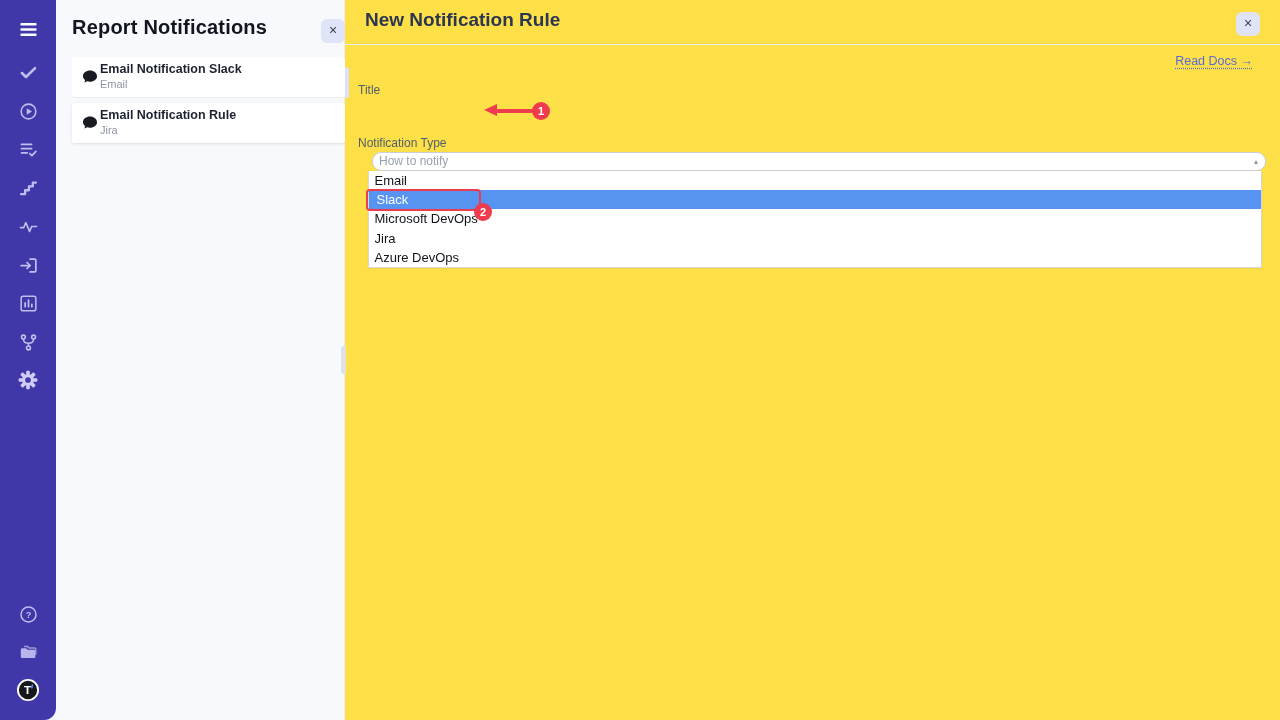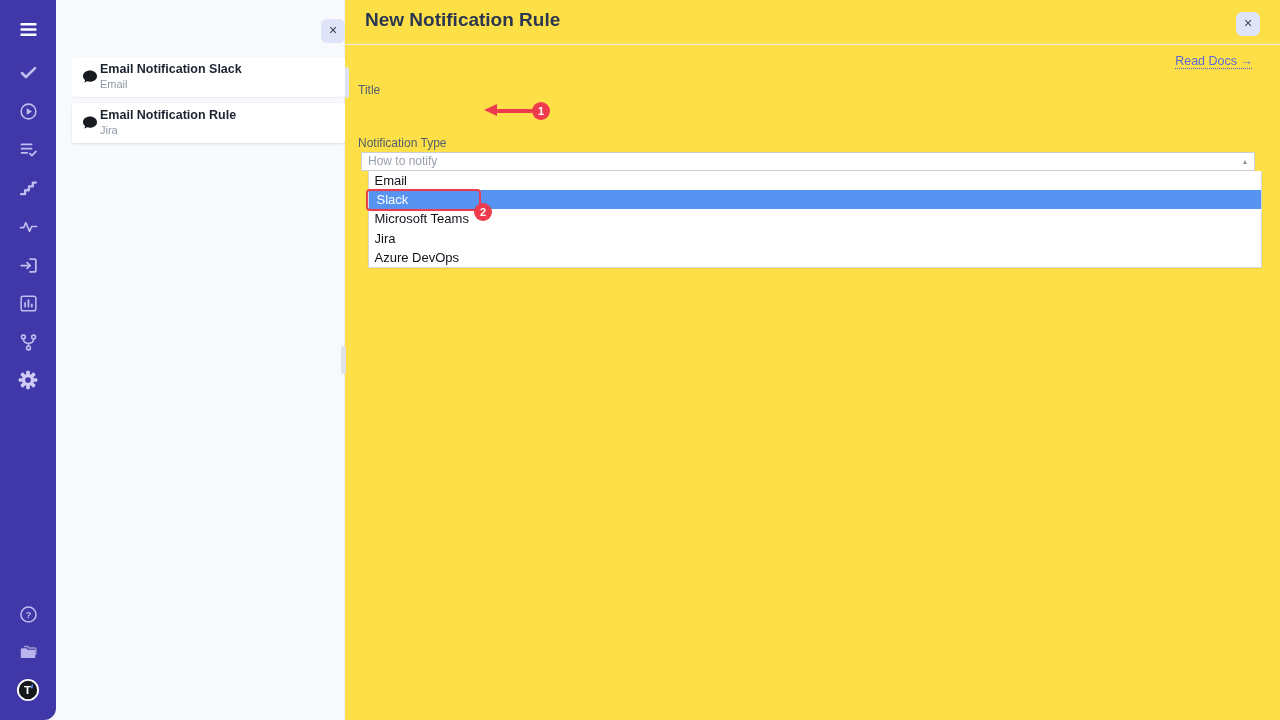--- a/index.html
+++ b/index.html
@@ -43,22 +43,22 @@
                text-decoration:underline dotted; text-underline-offset:3px; cursor:pointer; }
 
   .form-label { position:absolute; left:13px; font-size:12px; color:#525f6e; }
   .label-title { top:83px; }
   .label-type { top:136px; }
   .title-input { position:absolute; left:23px; top:99px; width:893px; height:25px;
                  border:1px solid #d8dbe1; border-radius:3px; background:#fff;
                  font-family:"Liberation Sans", sans-serif; font-size:11.5px; color:#26303f;
                  padding:0 0 0 10px; outline:none; }
 
-  .type-select { position:absolute; left:16px; top:152px; width:894px; height:19px;
-                 border:1px solid #c9ced6; border-radius:1px; background:#fff;
+  .type-select { position:absolute; left:27px; top:152px; width:894px; height:19px;
+                 border:1px solid #c9ced6; border-radius:9px; background:#fff;
                  font-size:12px; color:#99a1ac; line-height:17px; padding-left:6px; cursor:pointer; }
   .select-caret { position:absolute; right:7px; top:4px; font-size:8px; color:#8e959e; line-height:10px; }
 
   .dropdown { position:absolute; left:22.5px; top:171px; width:894px; height:97px; background:#fff;
               border:1px solid #d4d7dc; border-top:none; box-shadow:0 1px 2px rgba(0,0,0,.05); }
   .opt { height:19.2px; line-height:19.2px; padding-left:6px; font-size:13px; color:#101419; cursor:pointer; }
   .opt.selected { background:#5794f2; color:#fff;padding-left:8px; }
 
   
   .arrow-line { position:absolute; left:151px; top:109px; width:37px; height:3.5px;
@@ -173,20 +173,21 @@
     <div class="nav-btn" style="top:678px">
       <svg width="24" height="24" viewBox="0 0 24 24">
         <circle cx="12" cy="12" r="10.1" fill="#16181c" stroke="#fff" stroke-width="1.9"></circle>
         <rect x="15.2" y="6.2" width="1.8" height="4.4" rx="0.9" fill="#4f83f7" transform="rotate(10 16 8.4)"></rect>
         <text x="11.6" y="16.2" text-anchor="middle" font-size="11.5" font-weight="bold" fill="#fff">T</text>
       </svg>
     </div>
   </div>
 
   <div class="panel">
+    <div class="panel-title">Report Notifications</div>
     <div class="close-btn panel-close">
       <span>×</span>
     </div>
 
     <div class="rule-item first">
       <svg class="rule-icon" width="18" height="18" viewBox="0 0 24 24">
         <path d="M12 3.2c-5.2 0-9.4 3.3-9.4 7.4 0 2.1 1.1 4 2.9 5.3-.1 1.3-.7 2.5-1.7 3.4 1.6-.1 3.1-.7 4.3-1.6 1.2.4 2.5.6 3.9.6 5.2 0 9.4-3.3 9.4-7.4S17.2 3.2 12 3.2z" fill="#181b20"></path>
       </svg>
       <div class="rule-title">Email Notification Slack</div>
       <div class="rule-sub">Email</div>
@@ -222,21 +223,21 @@
     <div class="form-label label-type">Notification Type</div>
 
     <div class="type-select">
       <span>How to notify</span>
       <span class="select-caret">▴</span>
     </div>
 
     <div class="dropdown">
       <div class="opt">Email</div>
       <div class="opt selected">Slack</div>
-      <div class="opt">Microsoft Teams</div>
+      <div class="opt">Microsoft DevOps</div>
       <div class="opt">Jira</div>
       <div class="opt">Azure DevOps</div>
     </div>
 
     <div class="annotation-box"></div>
     <div class="badge badge-2">2</div>
   </div>
 
 </div>
 

